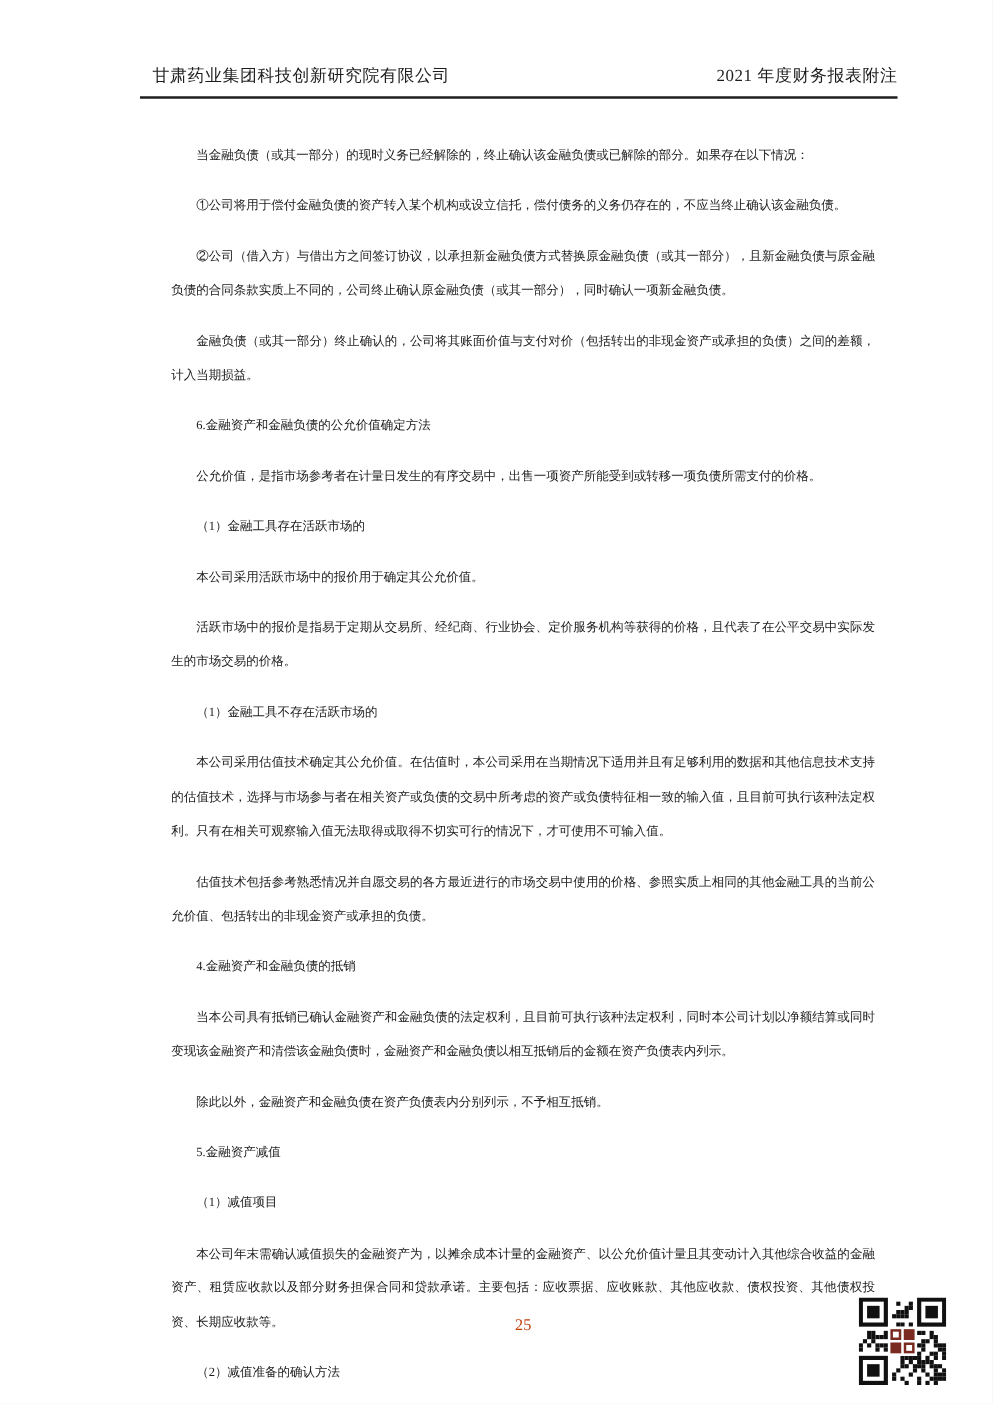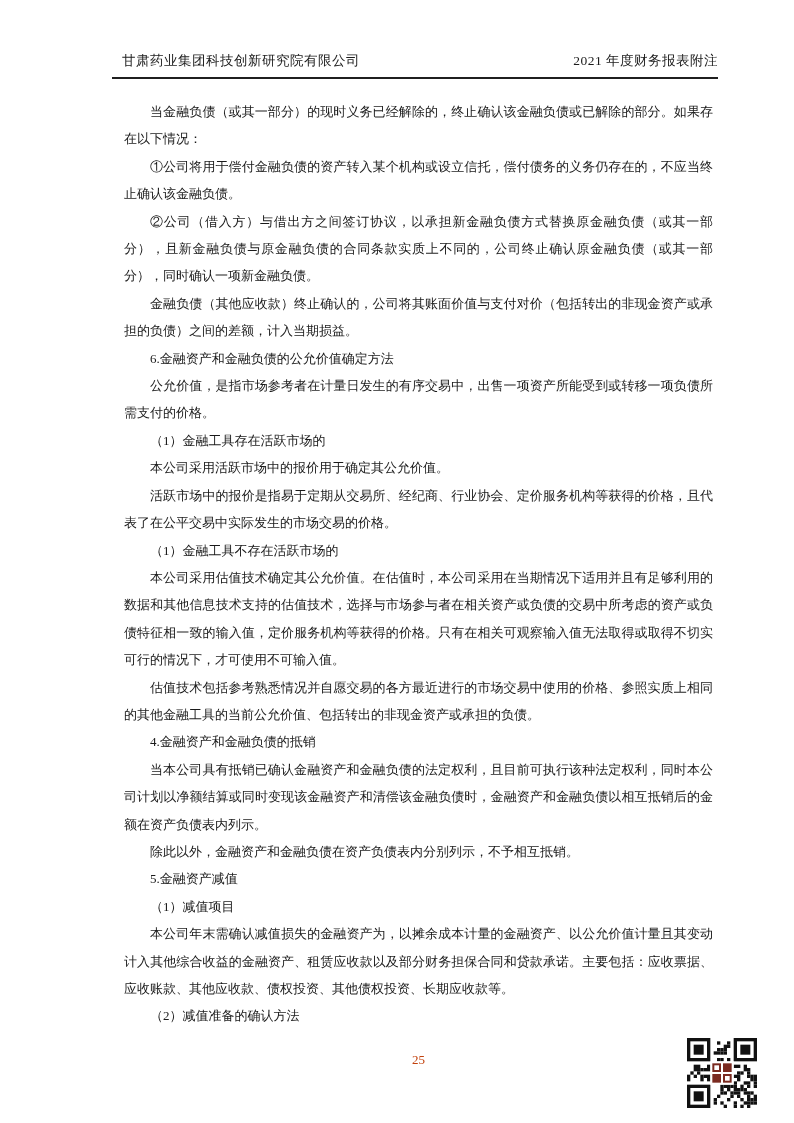--- a/index.html
+++ b/index.html
@@ -16,21 +16,21 @@
     display:flex;justify-content:space-between;align-items:flex-start;
     border-bottom:2px solid #1f1f1f;padding-bottom:8px;
     font-size:13.5px;line-height:17px;
   }
   .header .company{margin-left:10px;letter-spacing:.5px;}
   .header .doc-title{letter-spacing:.5px;}
   .body-text{
     position:absolute;left:124px;top:98px;width:589px;
   }
   .para{
-    margin:0;font-size:13px;line-height:27.4px;
+    margin:13px;font-size:10px;line-height:27.4px;
     text-align:justify;text-indent:2em;
     word-break:break-all;color:#1a1a1a;
   }
   .page-number{
     position:absolute;left:124px;top:1052px;width:589px;
     text-align:center;font-size:13px;color:#c2410c;
   }
   .qr{
     position:absolute;left:687px;top:1038px;width:70px;height:70px;
   }
@@ -43,28 +43,28 @@
 
   <div class="header">
     <span class="company">甘肃药业集团科技创新研究院有限公司</span>
     <span class="doc-title">2021 年度财务报表附注</span>
   </div>
 
   <main class="body-text">
       <p class="para">当金融负债（或其一部分）的现时义务已经解除的，终止确认该金融负债或已解除的部分。如果存在以下情况：</p>
       <p class="para">①公司将用于偿付金融负债的资产转入某个机构或设立信托，偿付债务的义务仍存在的，不应当终止确认该金融负债。</p>
       <p class="para">②公司（借入方）与借出方之间签订协议，以承担新金融负债方式替换原金融负债（或其一部分），且新金融负债与原金融负债的合同条款实质上不同的，公司终止确认原金融负债（或其一部分），同时确认一项新金融负债。</p>
-      <p class="para">金融负债（其他应收款）终止确认的，公司将其账面价值与支付对价（包括转出的非现金资产或承担的负债）之间的差额，计入当期损益。</p>
+      <p class="para">金融负债（或其一部分）终止确认的，公司将其账面价值与支付对价（包括转出的非现金资产或承担的负债）之间的差额，计入当期损益。</p>
       <p class="para">6.金融资产和金融负债的公允价值确定方法</p>
       <p class="para">公允价值，是指市场参考者在计量日发生的有序交易中，出售一项资产所能受到或转移一项负债所需支付的价格。</p>
       <p class="para">（1）金融工具存在活跃市场的</p>
       <p class="para">本公司采用活跃市场中的报价用于确定其公允价值。</p>
       <p class="para">活跃市场中的报价是指易于定期从交易所、经纪商、行业协会、定价服务机构等获得的价格，且代表了在公平交易中实际发生的市场交易的价格。</p>
       <p class="para">（1）金融工具不存在活跃市场的</p>
-      <p class="para">本公司采用估值技术确定其公允价值。在估值时，本公司采用在当期情况下适用并且有足够利用的数据和其他信息技术支持的估值技术，选择与市场参与者在相关资产或负债的交易中所考虑的资产或负债特征相一致的输入值，定价服务机构等获得的价格。只有在相关可观察输入值无法取得或取得不切实可行的情况下，才可使用不可输入值。</p>
+      <p class="para">本公司采用估值技术确定其公允价值。在估值时，本公司采用在当期情况下适用并且有足够利用的数据和其他信息技术支持的估值技术，选择与市场参与者在相关资产或负债的交易中所考虑的资产或负债特征相一致的输入值，且目前可执行该种法定权利。只有在相关可观察输入值无法取得或取得不切实可行的情况下，才可使用不可输入值。</p>
       <p class="para">估值技术包括参考熟悉情况并自愿交易的各方最近进行的市场交易中使用的价格、参照实质上相同的其他金融工具的当前公允价值、包括转出的非现金资产或承担的负债。</p>
       <p class="para">4.金融资产和金融负债的抵销</p>
       <p class="para">当本公司具有抵销已确认金融资产和金融负债的法定权利，且目前可执行该种法定权利，同时本公司计划以净额结算或同时变现该金融资产和清偿该金融负债时，金融资产和金融负债以相互抵销后的金额在资产负债表内列示。</p>
       <p class="para">除此以外，金融资产和金融负债在资产负债表内分别列示，不予相互抵销。</p>
       <p class="para">5.金融资产减值</p>
       <p class="para">（1）减值项目</p>
       <p class="para">本公司年末需确认减值损失的金融资产为，以摊余成本计量的金融资产、以公允价值计量且其变动计入其他综合收益的金融资产、租赁应收款以及部分财务担保合同和贷款承诺。主要包括：应收票据、应收账款、其他应收款、债权投资、其他债权投资、长期应收款等。</p>
       <p class="para">（2）减值准备的确认方法</p>
     </main>
 

